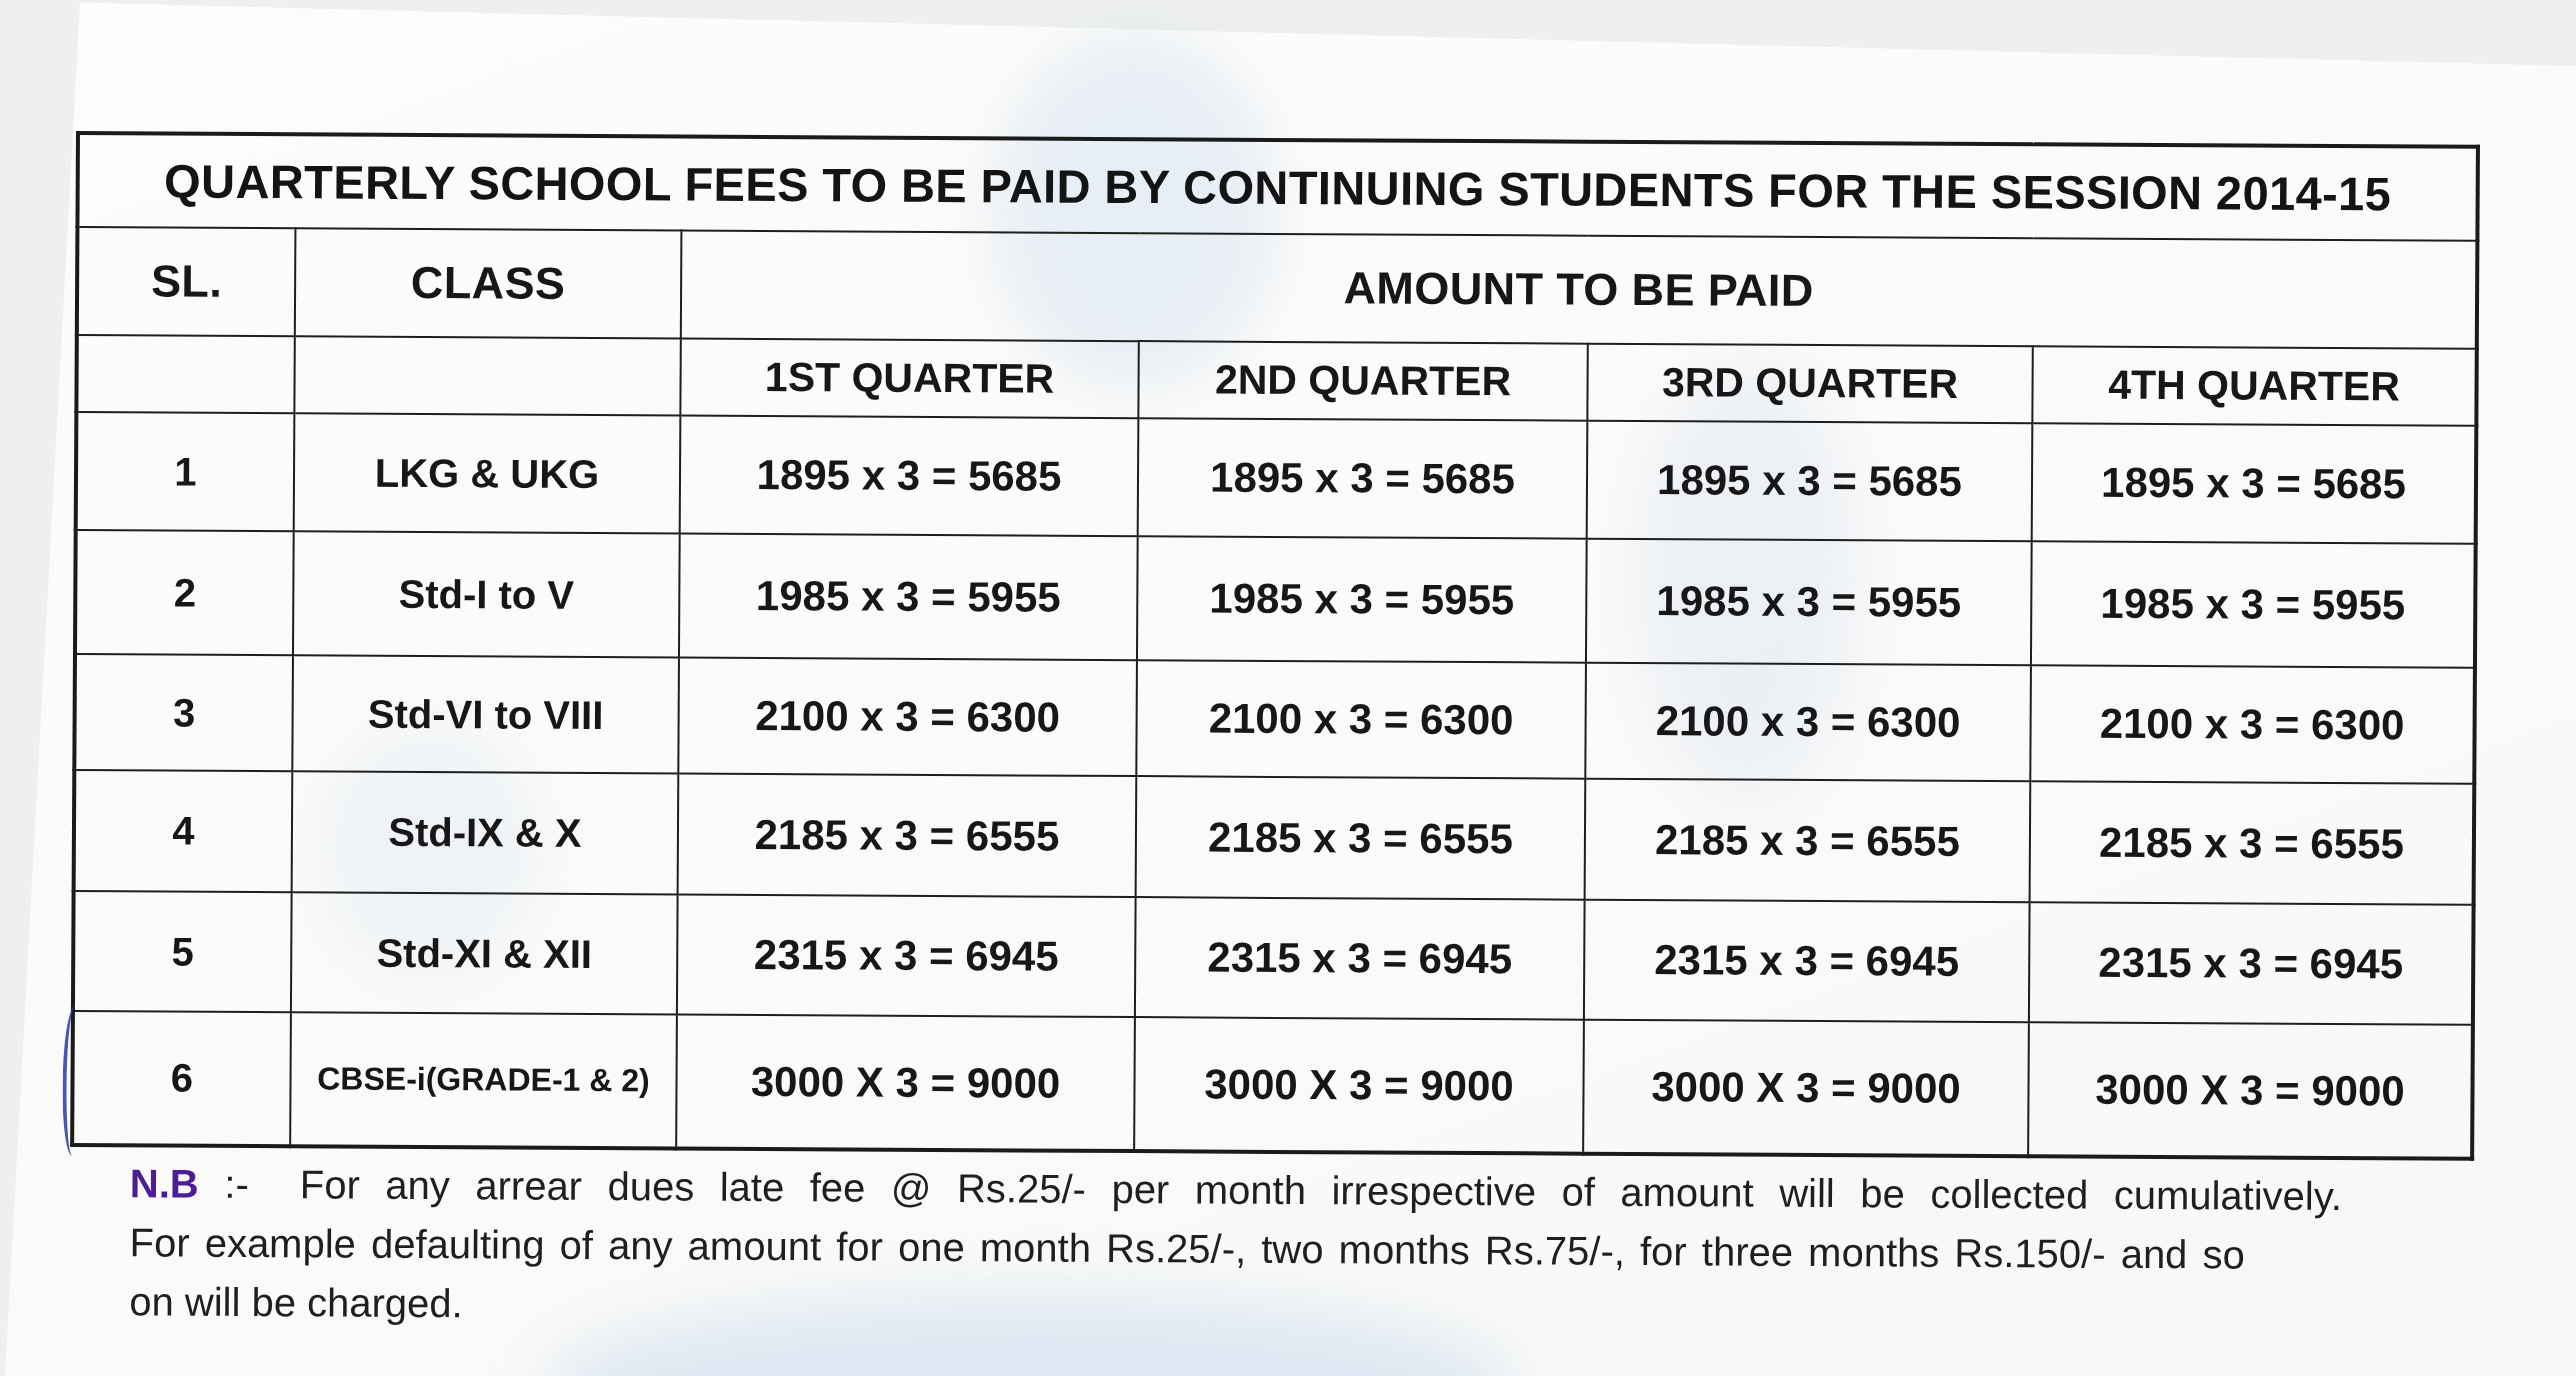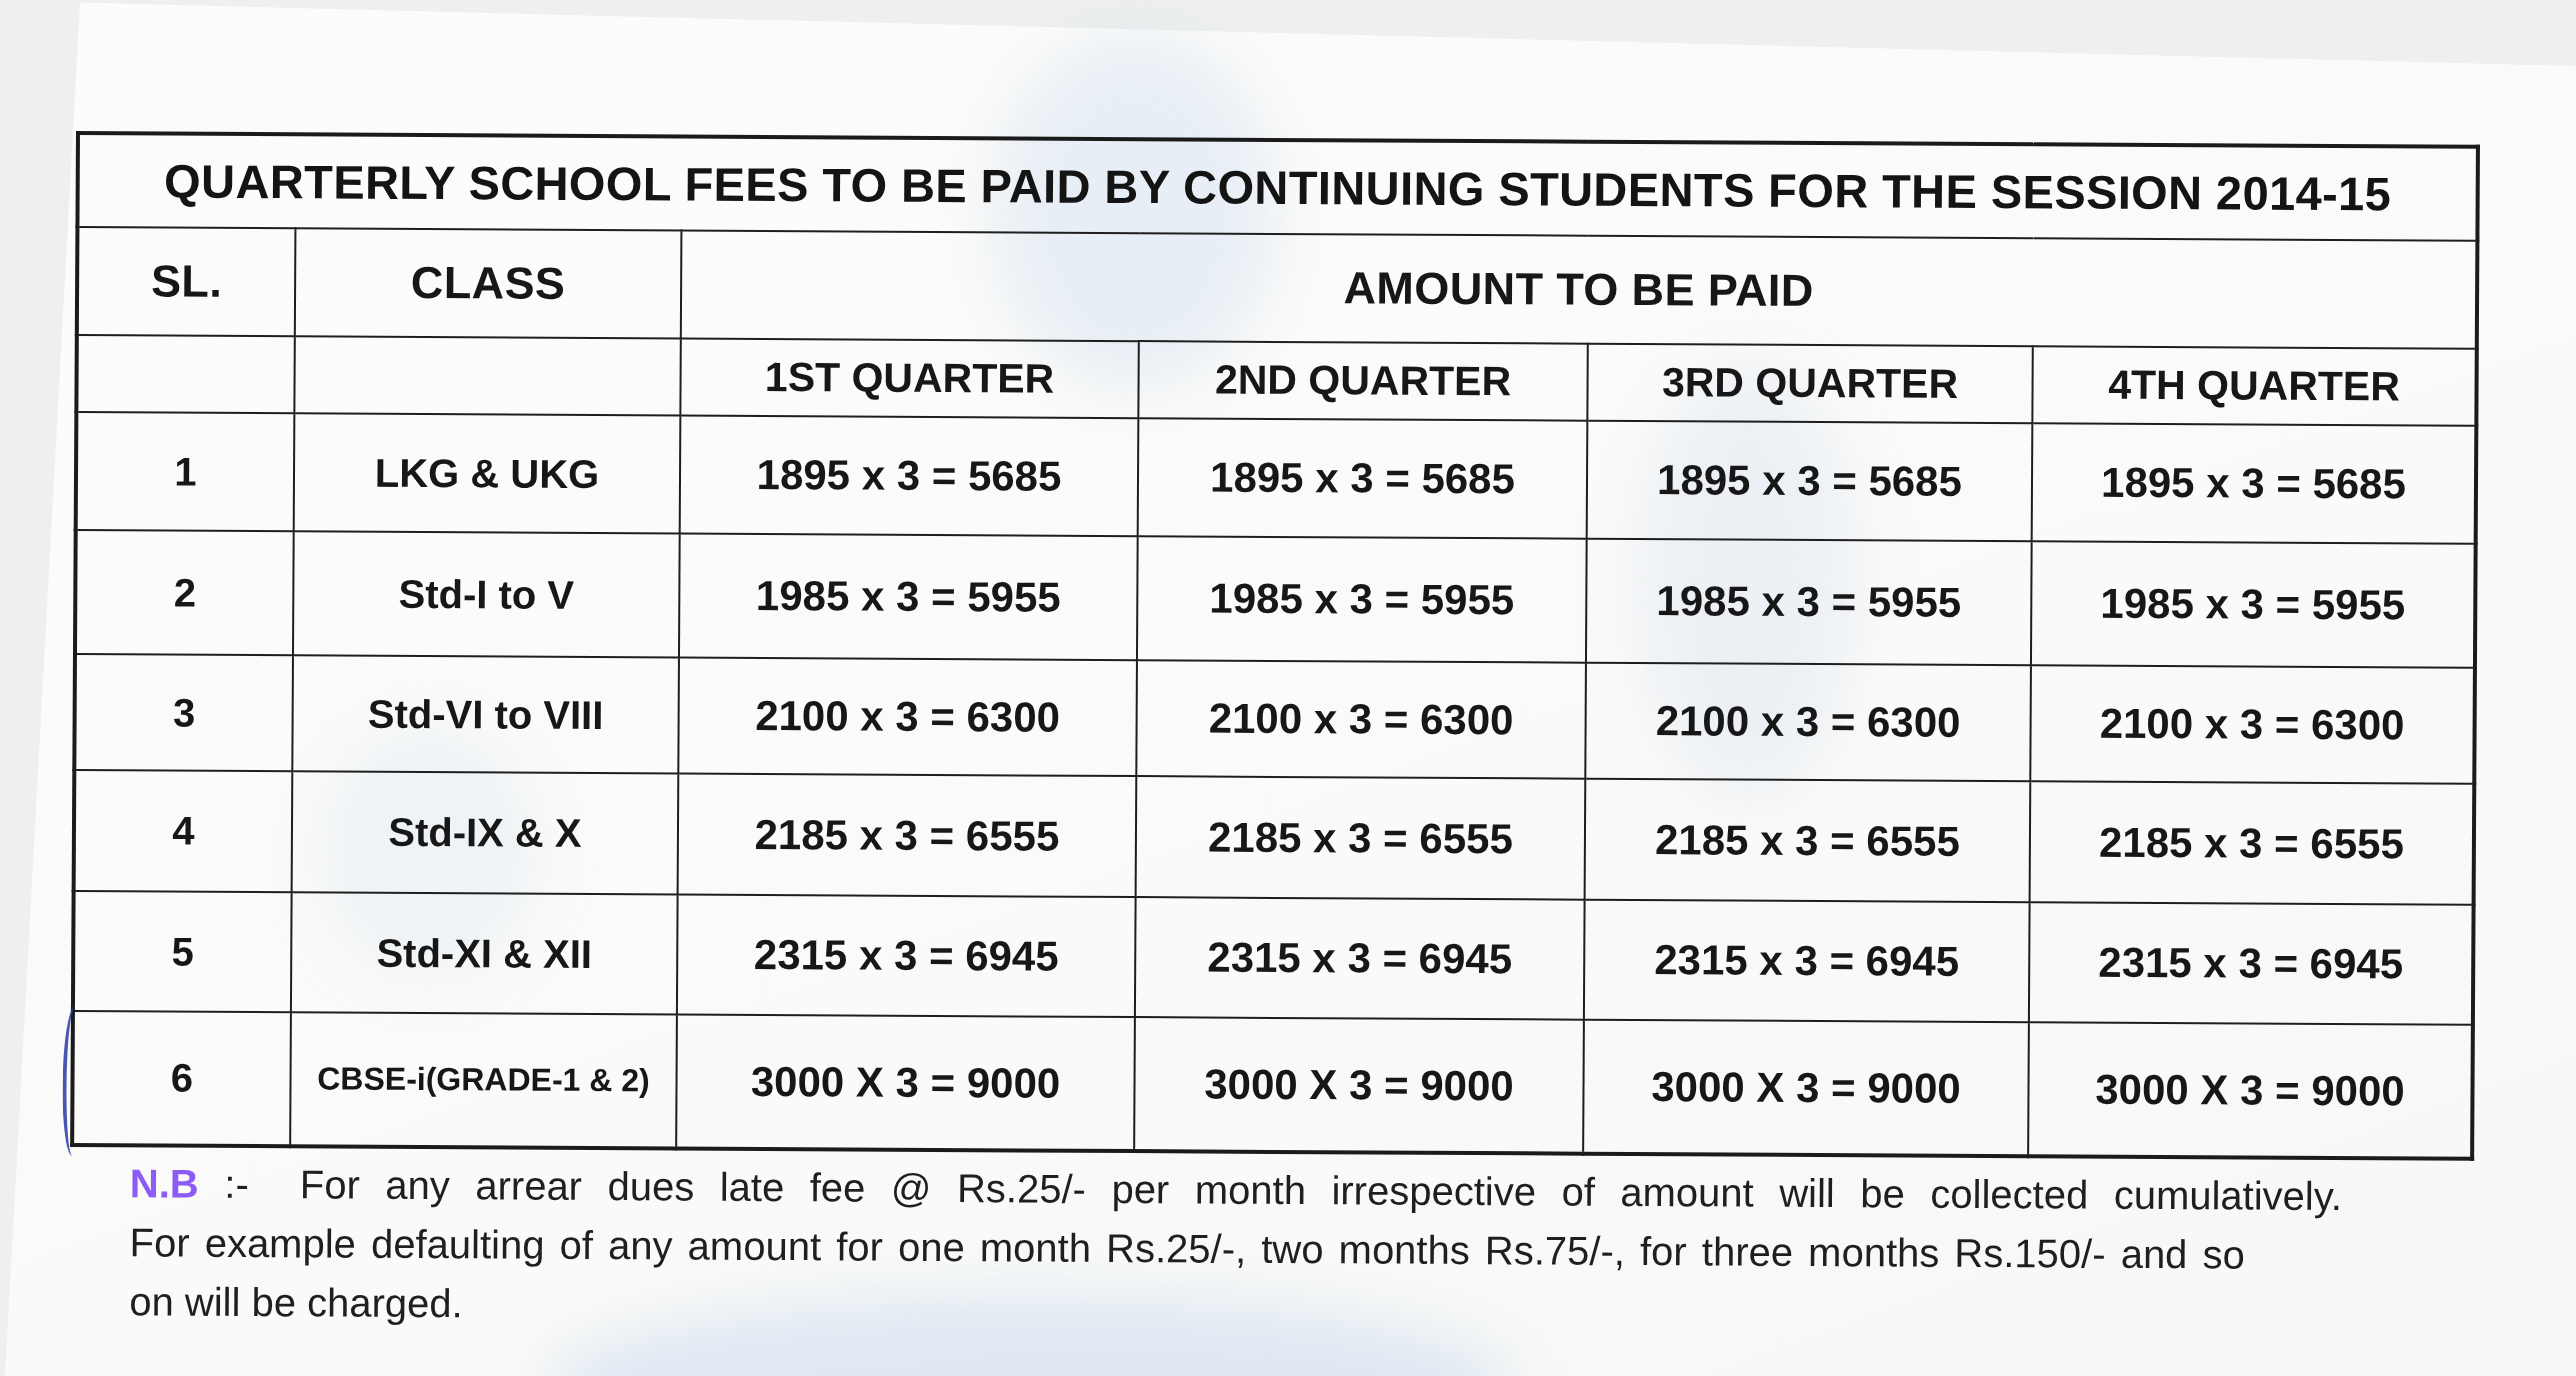--- a/index.html
+++ b/index.html
@@ -44,21 +44,21 @@
   .t-quarter { font-size:41px; }
   .t-sl      { font-size:40px; }
   .t-class   { font-size:40px; }
   .t-class-small { font-size:32px; }
   .t-amount  { font-size:42px; }
 
   .note {
     position:absolute; left:60px; top:1023px; width:2319px;
     font-size:40px; line-height:59px; color:#1f1f1f; font-weight:normal;
   }
-  .note .nb { font-weight:bold; color:#8b5cf6; }
+  .note .nb { font-weight:bold; color:#4c1d95; }
   .note-line1 { word-spacing:0.36em; }
   .note-line2 { word-spacing:0.10em; }
 
   .pen-mark {
     position:absolute; left:-8.4px; top:875px; width:18.5px; height:150px;
     border-left:4.2px solid #2a3aa6; border-radius:55% 0 0 45%;
     opacity:0.85;
   }
 </style>
 </head>

